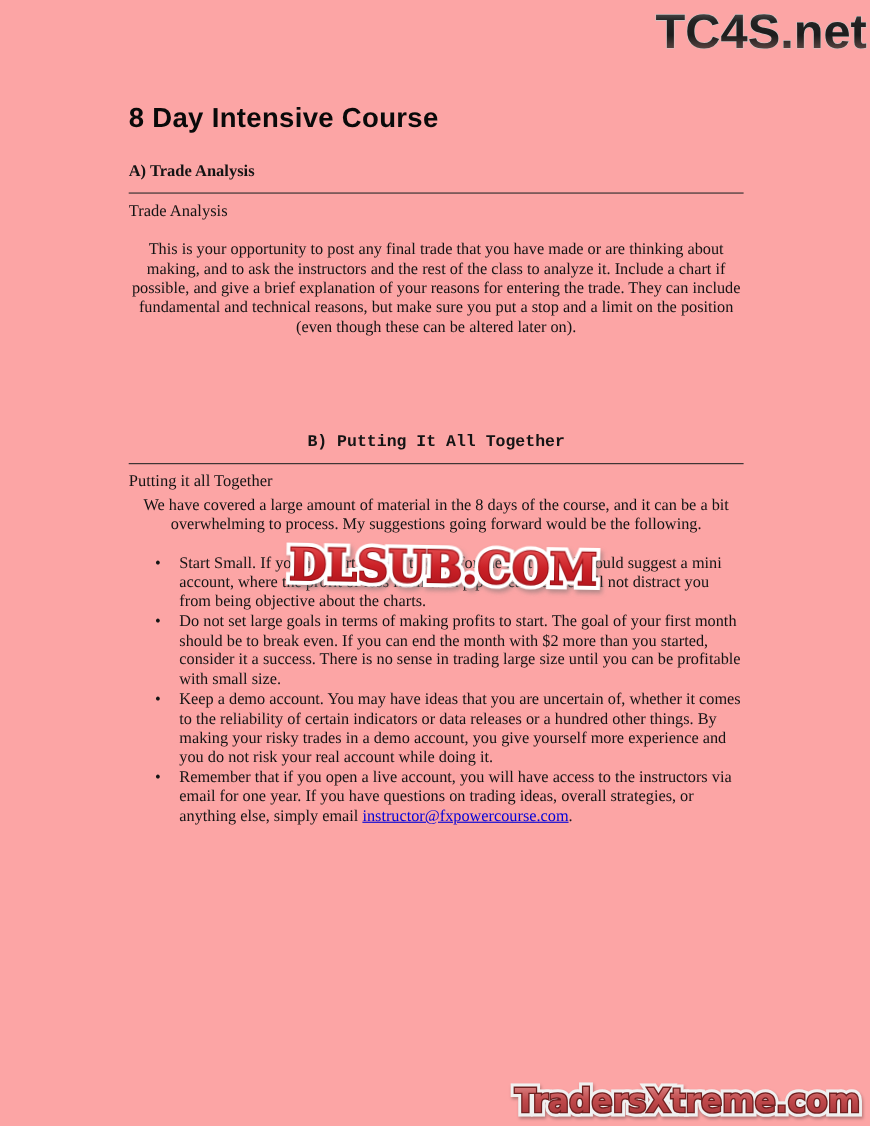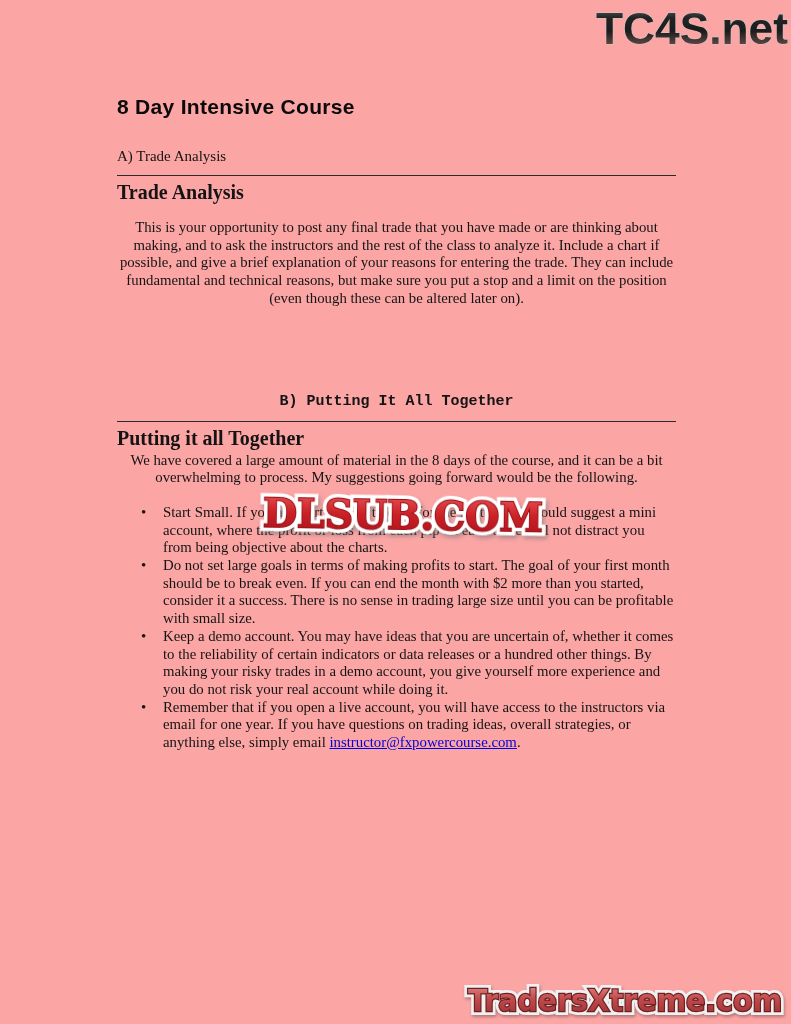--- a/index.html
+++ b/index.html
@@ -13,38 +13,38 @@
     color:#141414;
   }
   .content {
     position:absolute;
     left:117px; top:0;
     width:559px;
     padding-top:95px;
   }
   .course-title {
     font-family:"Liberation Sans", sans-serif;
-    font-size:21px; font-weight:bold;
+    font-size:25px; font-weight:bold;
     line-height:24px; margin:0; letter-spacing:0.3px;
     color:#0a0a0a;
   }
   .day-title {
     font-size:24px; font-weight:bold;
     line-height:26px; margin:29px 0 0 0;
   }
   .sec-heading {
-    font-size:15px; font-weight:normal;
+    font-size:15px; font-weight:bold;
     line-height:16px; margin:29px 0 0 0;
   }
   .rule {
     border:none; border-top:1.7px solid #2a2a2a;
     margin:11px 0 0 0; width:559px;
   }
   .sub-heading {
-    font-size:20px; font-weight:bold;
+    font-size:15px; font-weight:normal;
     line-height:16px; margin:8px 0 0 0;
   }
   .body-text {
     font-size:14.8px; line-height:17.7px;
     margin:19px 0 0 0;
     text-align:center;
   }
   .body-text.second { margin-top:86px;font-family:Liberation Mono, monospace; }
   .intro { margin-top:6px; }
   ul.bullets {

